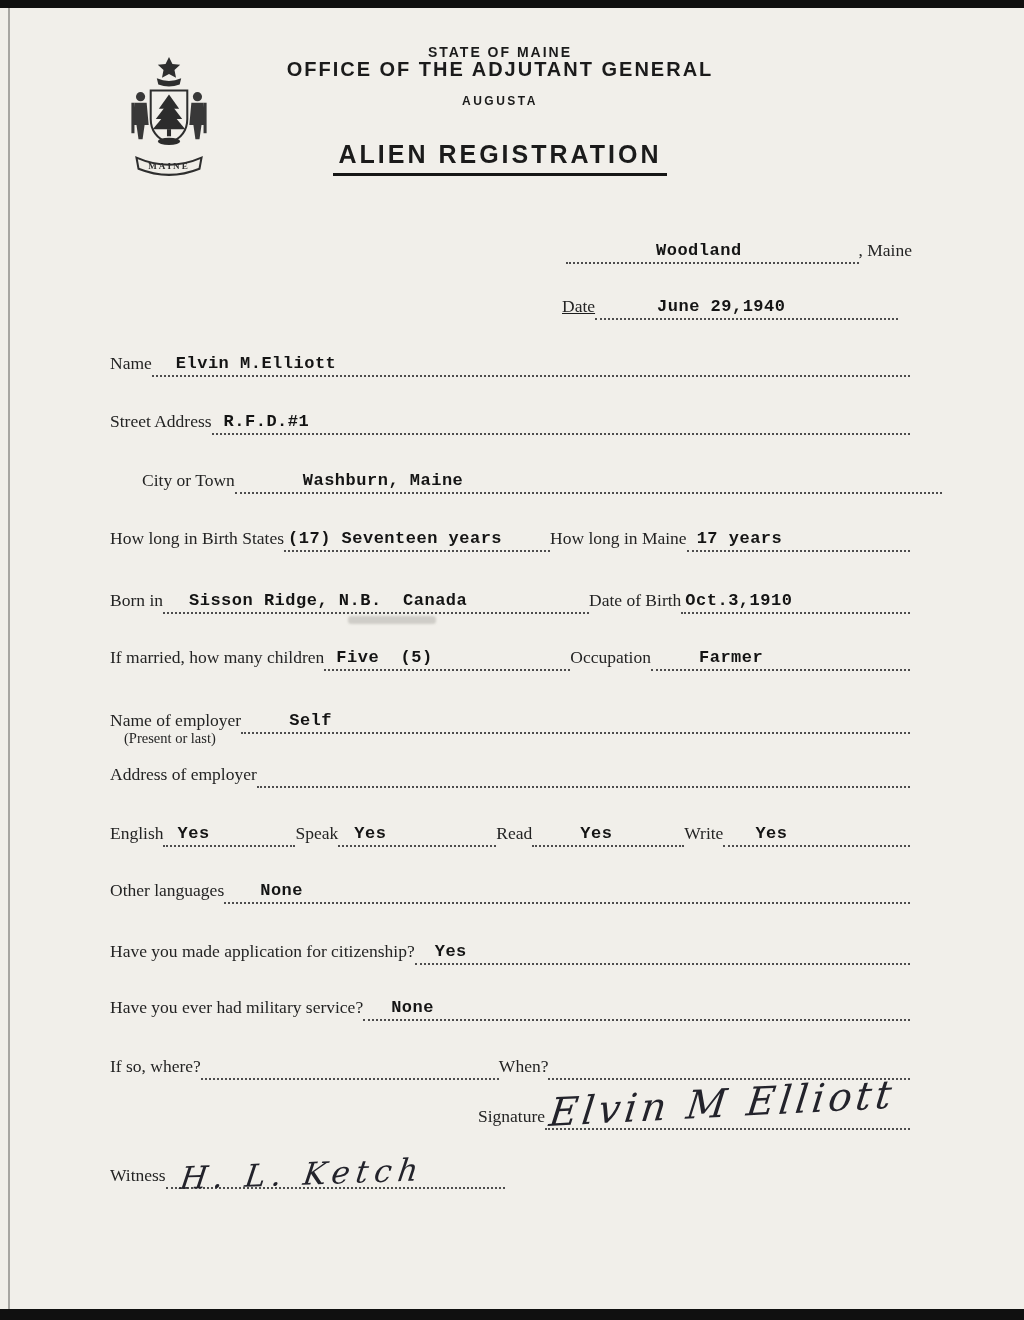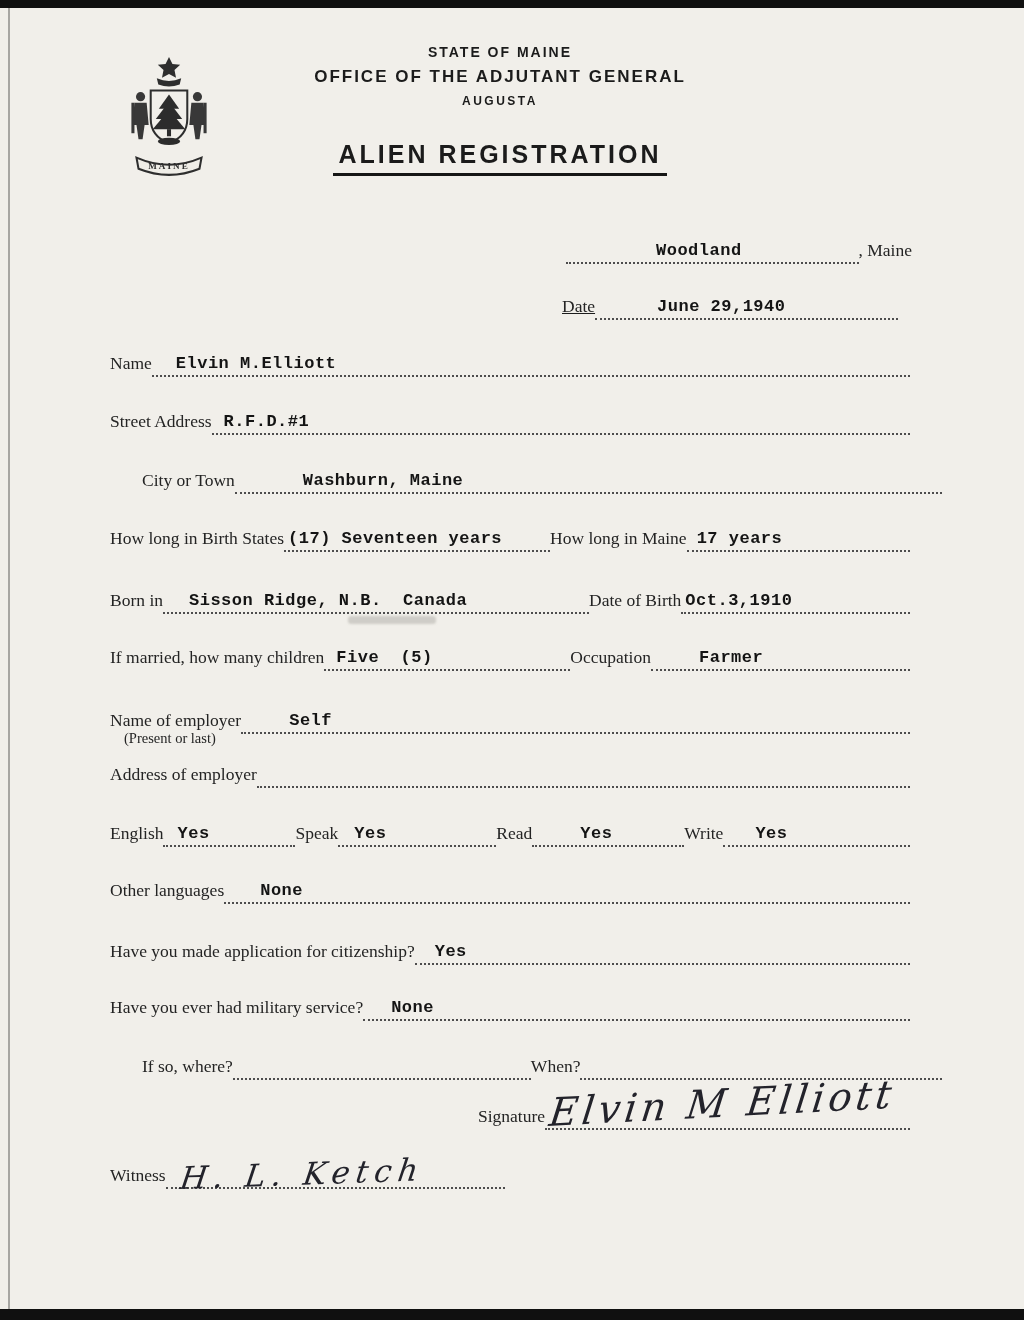--- a/index.html
+++ b/index.html
@@ -13,21 +13,21 @@
   }
   
   .bar-top{position:absolute;top:0;left:0;right:0;height:8px;background:#101010;}
   .bar-bottom{position:absolute;bottom:0;left:0;right:0;height:11px;background:#101010;}
   .edge-left{position:absolute;top:8px;bottom:11px;left:8px;width:2px;background:#6a6a66;opacity:.55;}
 
   
   .hdr{position:absolute;left:90px;width:820px;text-align:center;
        font-family:"Liberation Sans","DejaVu Sans",sans-serif;color:#1b1b1b;}
   .hdr-state{top:44px;font-size:14px;font-weight:bold;letter-spacing:2px;}
-  .hdr-office{top:67px;font-size:17px;font-weight:bold;letter-spacing:2px;}
+  .hdr-office{top:58px;font-size:20px;font-weight:bold;letter-spacing:2px;}
   .hdr-city{top:94px;font-size:12px;font-weight:bold;letter-spacing:2.5px;}
   .hdr-title-wrap{top:140px;}
   .hdr-title{display:inline-block;font-size:25px;font-weight:bold;letter-spacing:3px;
              border-bottom:3px solid #161616;padding:0 6px 4px 6px;}
 
   
   #seal{position:absolute;left:118px;top:56px;width:102px;height:126px;}
 
   
   .row{position:absolute;display:flex;align-items:flex-start;}
@@ -220,21 +220,21 @@
     </span>
   </div>
 
   <div class="row" style="top:995px;left:110px;width:800px;">
     <span class="lbl">Have you ever had military service?</span>
     <span class="fill">
       <span class="typed" style="left:28px">None</span>
     </span>
   </div>
 
-  <div class="row" style="top:1054px;left:110px;width:800px;margin-left:32px;">
+  <div class="row" style="top:1054px;left:110px;width:800px;">
     <span class="lbl">If so, where?</span>
     <span class="fill fill-fixed" style="width:298px">
       <span class="typed" style="left:10px"></span>
     </span>
     <span class="lbl">When?</span>
     <span class="fill">
       <span class="typed" style="left:10px"></span>
     </span>
   </div>
 

